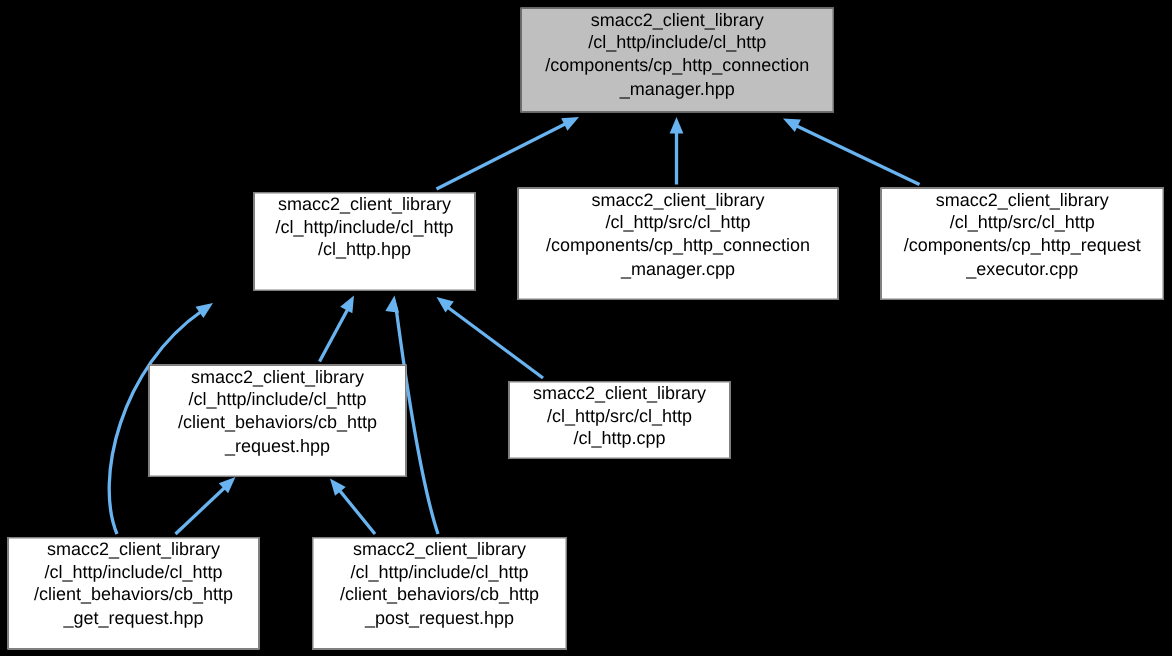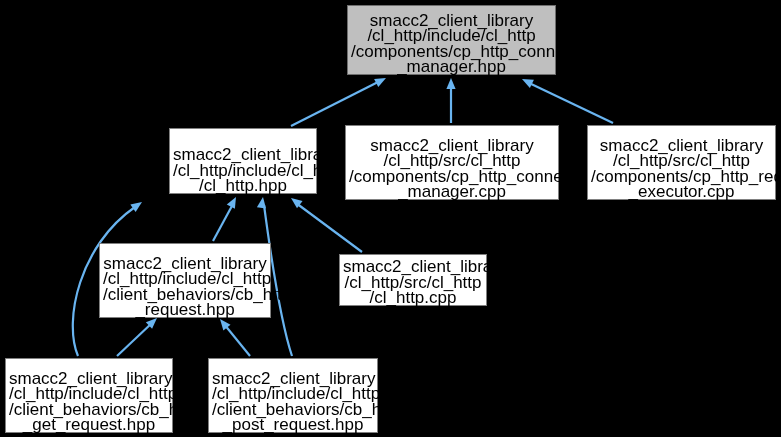--- a/index.html
+++ b/index.html
@@ -22,27 +22,27 @@
     width: 781px;
     height: 437px;
     pointer-events: none;
   }
   .node {
     position: absolute;
     box-sizing: border-box;
     border: 1px solid #808080;
     background: #ffffff;
     color: #000000;
-    font-size: 17px;
+    font-size: 12px;
     line-height: 15.2px;
     text-align: center;
     display: flex;
     flex-direction: column;
     align-items: center;
-    justify-content: flex-end;
+    justify-content: flex-start;
     white-space: pre;
     letter-spacing: 0px;
   }
   .node.root {
     background: #bfbfbf;
     border: 1px solid #6e6e6e;
   }
   .node-label {
     display: block;
     width: 100%;

